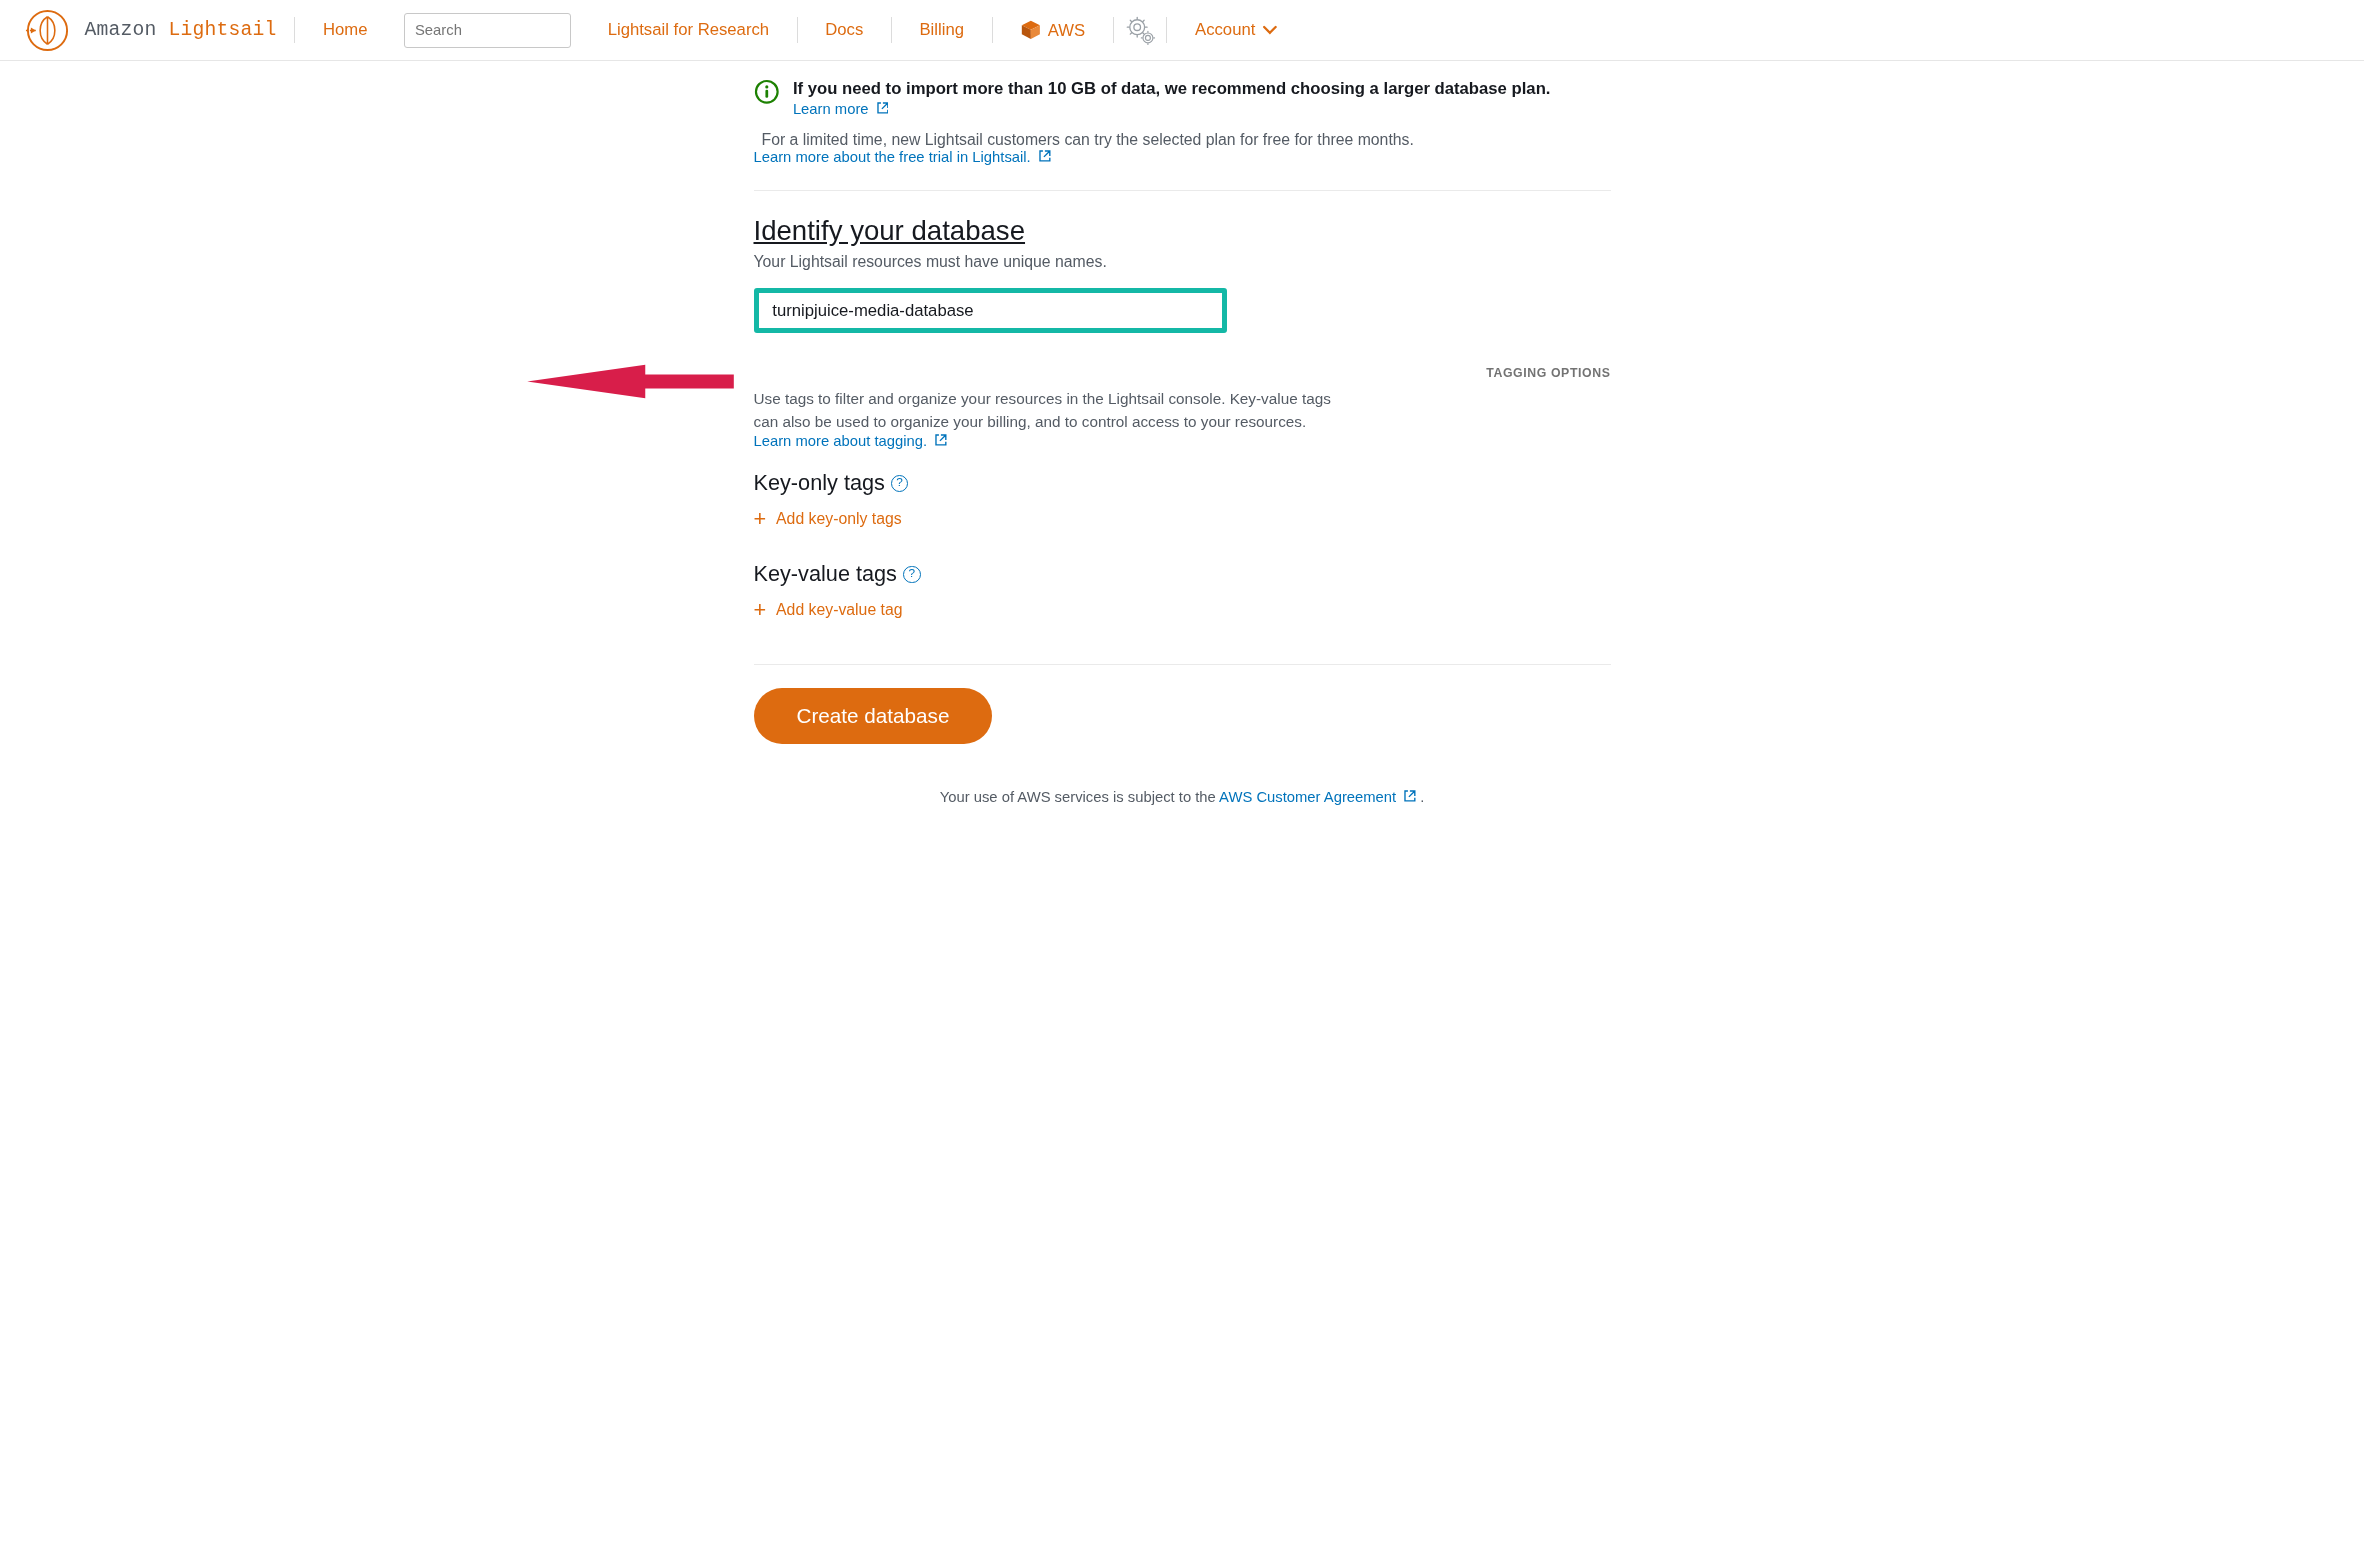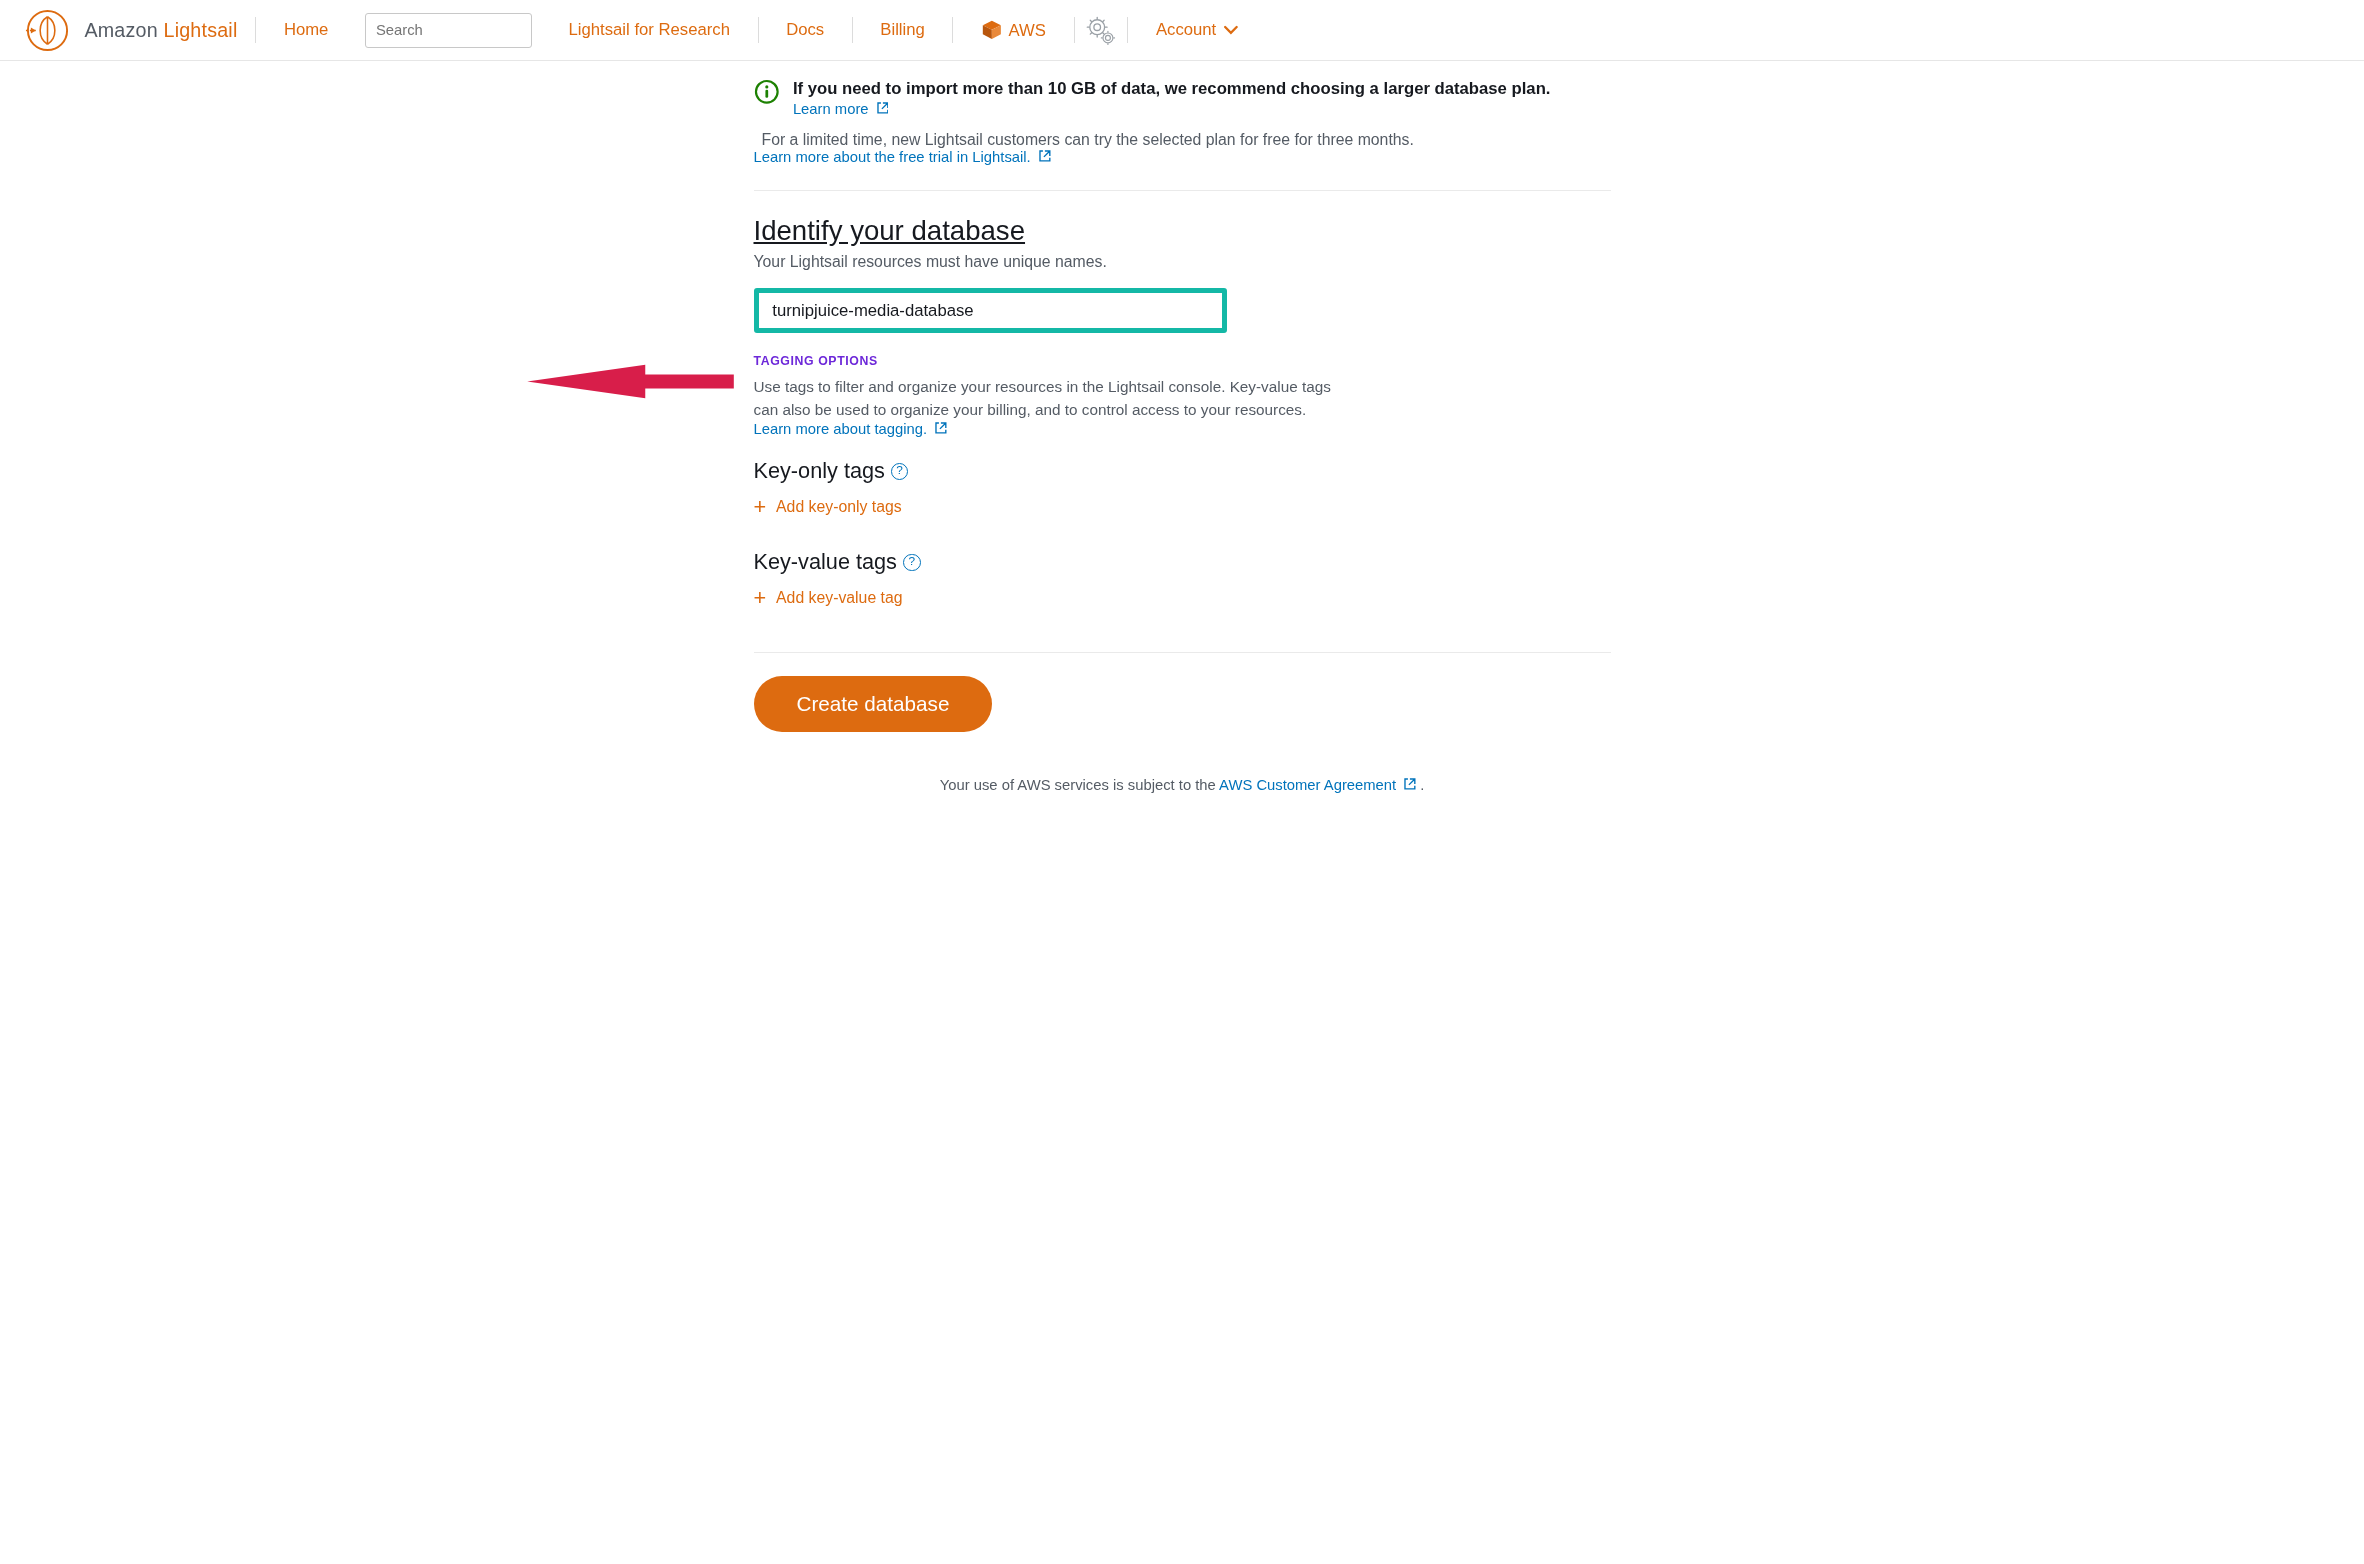--- a/index.html
+++ b/index.html
@@ -11,21 +11,21 @@
   }
   
   .nav {
     display: flex;
     align-items: center;
     height: 61px;
     padding: 0 23.6px;
     border-bottom: 1px solid #e6e6e6;
     gap: 9.9px;
   }
-  .logo-wrap { display:flex; align-items:center; gap:13.8px; margin-right:7.9px; }
+  .logo-wrap { display:flex; align-items:center; gap:13.8px; margin-right:7.9px;font-family:Liberation Mono, monospace; }
   .logo-icon { width:47px; height:47px; }
   .logo-text { font-size:19.7px; font-weight:400; color:#545b64; letter-spacing:0.2px; }
   .logo-text .accent { color:#DD6B10; font-weight:400; }
   .nav-sep { width:1px; height:25.6px; background:#dcdcdc; }
   .nav-link {
     color:#DD6B10; font-size:16.7px; text-decoration:none; padding:0 17.7px; cursor:pointer;
   }
   .search-wrap {
     display:flex; border:1px solid #c8c8c8; border-radius:3px;
     height:35px; width:167px; padding:0 7.9px 0 9.9px; margin:0 9px;
@@ -51,21 +51,21 @@
   .hr { border:none; border-top:1px solid #eaeaea; margin:25.6px 0 23.6px; }
 
   h2.section-title { font-size:27.6px; font-weight:400; color:#16191f; margin-bottom:5.9px;text-decoration:underline; }
   .section-sub { color:#545b64; font-size:15.8px; margin-bottom:17.7px; }
 
   .db-name-input {
     width:473px; height:45px; padding:0 13.8px; font-size:16.7px; color:#16191f;
     border:5px solid #14b8a6; border-radius:3px; outline:none;
   }
 
-  .tag-header { font-size:12.3px; letter-spacing:0.6px; color:#6d28d9; font-weight:600; margin-top:21px; margin-bottom:7.9px; }
+  .tag-header { font-size:12.3px; letter-spacing:0.6px; color:#737373; font-weight:600; margin-top:33px; margin-bottom:7.9px;text-align:right; }
   .tag-para { color:#545b64; font-size:15.3px; line-height:1.45; max-width:591px; }
 
   .sub-h { display:flex; align-items:center; gap:5.9px; font-size:21.7px; font-weight:400; color:#16191f; margin-top:21.7px; }
   .help-icon { width:17.7px; height:17.7px; color:#0073bb; border:1.5px solid #0073bb; border-radius:50%; display:inline-flex; align-items:center; justify-content:center; font-size:11.8px; line-height:1; cursor:pointer;}
   .add-row { display:flex; align-items:center; gap:9.9px; color:#DD6B10; font-size:15.8px; margin-top:11.8px; cursor:pointer; }
   .plus-icon { font-size:21.7px; font-weight:400; line-height:1; }
 
   .action-bar { display:flex; justify-content:flex-start; margin-top:17.7px; }
   .create-btn {
     background:#DD6B10; color:#fff; font-size:20.7px; border:none; border-radius:29.6px;

